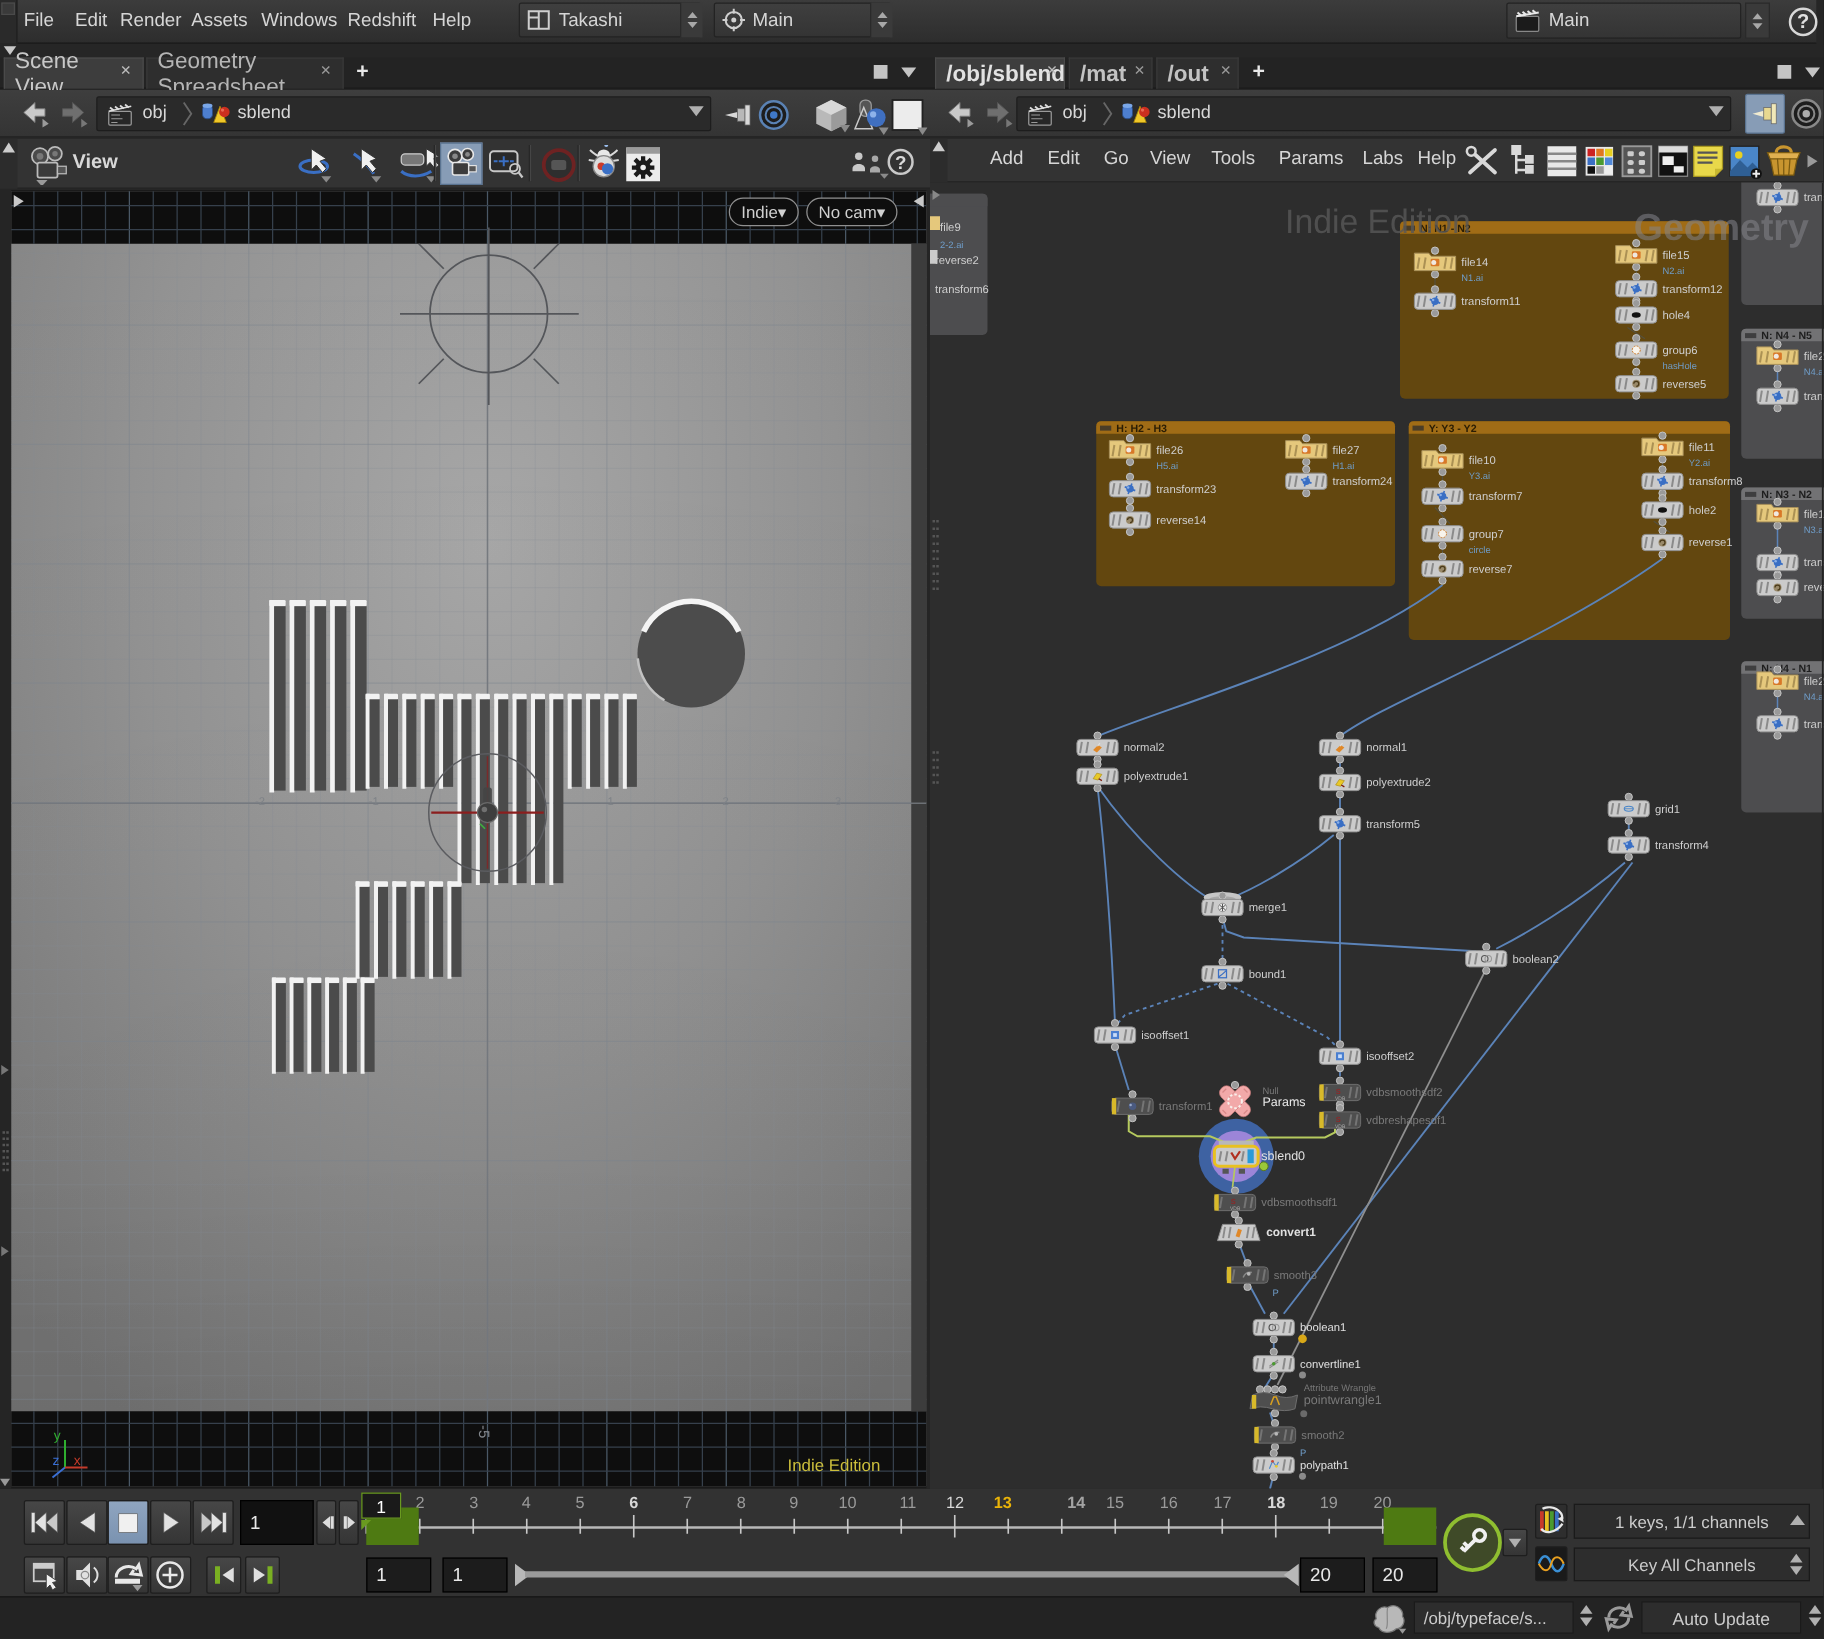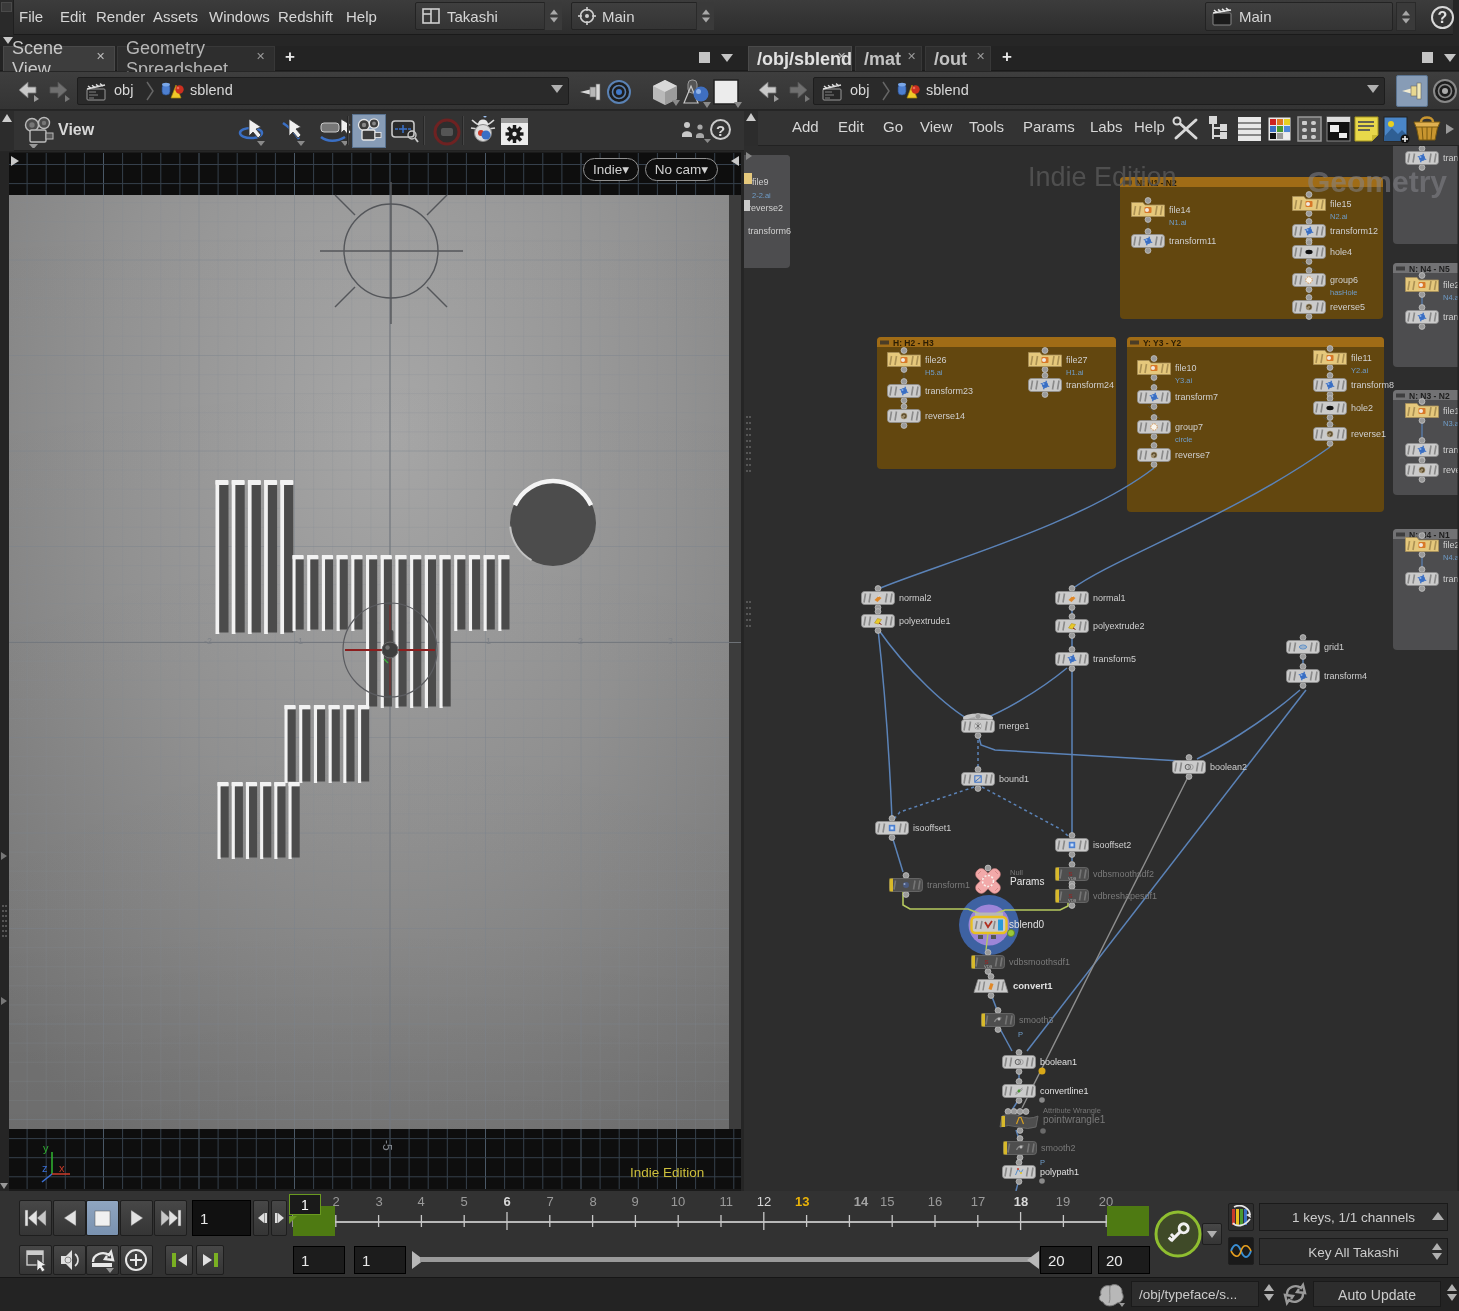--- a/index.html
+++ b/index.html
@@ -1387,21 +1387,21 @@
       <div class="rul" style="left:452px;top:3px;width:24px;text-align:center;color:#9a9a9a;font-weight:normal;">5</div>
       <div class="rul" style="left:495px;top:3px;width:24px;text-align:center;color:#d8d8d8;font-weight:bold;">6</div>
       <div class="rul" style="left:538px;top:3px;width:24px;text-align:center;color:#9a9a9a;font-weight:normal;">7</div>
       <div class="rul" style="left:581px;top:3px;width:24px;text-align:center;color:#9a9a9a;font-weight:normal;">8</div>
       <div class="rul" style="left:623px;top:3px;width:24px;text-align:center;color:#9a9a9a;font-weight:normal;">9</div>
       <div class="rul" style="left:666px;top:3px;width:24px;text-align:center;color:#9a9a9a;font-weight:normal;">10</div>
       <div class="rul" style="left:709px;top:3px;width:24px;text-align:right;color:#9a9a9a;font-weight:normal;">11</div>
       <div class="rul" style="left:752px;top:3px;width:24px;text-align:center;color:#d8d8d8;font-weight:normal;">12</div>
       <div class="rul" style="left:795px;top:3px;width:24px;text-align:left;color:#eab308;font-weight:bold;">13</div>
       <div class="rul" style="left:837px;top:3px;width:24px;text-align:center;color:#a3a3a3;font-weight:bold;margin-left:12px;">14</div>
-      <div class="rul" style="left:880px;top:3px;width:24px;text-align:left;color:#9a9a9a;font-weight:normal;">15</div>
+      <div class="rul" style="left:880px;top:3px;width:24px;text-align:center;color:#9a9a9a;font-weight:normal;">15</div>
       <div class="rul" style="left:923px;top:3px;width:24px;text-align:center;color:#9a9a9a;font-weight:normal;">16</div>
       <div class="rul" style="left:966px;top:3px;width:24px;text-align:center;color:#9a9a9a;font-weight:normal;">17</div>
       <div class="rul" style="left:1009px;top:3px;width:24px;text-align:center;color:#d8d8d8;font-weight:bold;">18</div>
       <div class="rul" style="left:1051px;top:3px;width:24px;text-align:center;color:#9a9a9a;font-weight:normal;">19</div>
       <div class="rul" style="left:1094px;top:3px;width:24px;text-align:center;color:#9a9a9a;font-weight:normal;">20</div>
       <div style="position:absolute;left:293px;top:15px;width:42px;height:30px;background:#4e7a12;"></div>
       <div style="position:absolute;left:289px;top:3px;width:32px;height:21px;background:#1a1a1a;border:1.5px solid #6a9a20;color:#fff;font-size:14px;text-align:center;line-height:20px;">1</div>
       <div style="position:absolute;left:289px;top:25px;width:0;height:0;border-top:8px solid #6a9a20;border-right:8px solid transparent;"></div>
       <div style="position:absolute;left:1107px;top:15px;width:42px;height:30px;background:#4e7a12;"></div>
       <svg style="position:absolute;left:1152px;top:17px;" width="52" height="52" viewBox="0 0 52 52">
@@ -1425,21 +1425,21 @@
 <path d="M20 14 C14 22 6 22 3 18" fill="none" stroke="#e8e8e8" stroke-width="1.8"></path>
 <path d="M20 8 l-4 2 l5 3 z" fill="#e8e8e8"></path>
       </svg>
       <div class="fld" style="left:1259px;top:12px;width:189px;height:28px;line-height:28px;background:#2d2d2d;border:1px solid #1a1a1a;font-size:13.5px;color:#ccc;text-align:center;padding-left:0;">1 keys, 1/1 channels</div>
       <div style="position:absolute;left:1432px;top:21px;width:0;height:0;border-left:6px solid transparent;border-right:6px solid transparent;border-bottom:8px solid #b0b0b0;"></div>
       <div class="tbtn" style="left:1228px;top:46px;width:26px;height:28px;background:#1a1a1a;"></div>
       <svg style="position:absolute;left:1230px;top:48px;" width="22" height="24" viewBox="0 0 22 24">
 <path d="M1 12 C4 4 8 4 11 12 C14 20 18 20 21 12" fill="none" stroke="#3a8fd4" stroke-width="2"></path>
 <path d="M1 12 C5 19 9 19 11 12 C13 5 18 5 21 12" fill="none" stroke="#e8a020" stroke-width="1.6"></path>
       </svg>
-      <div class="fld" style="left:1259px;top:47px;width:189px;height:27px;line-height:27px;background:#2d2d2d;border:1px solid #1a1a1a;font-size:13.5px;color:#ccc;text-align:center;padding-left:0;">Key All Takashi</div>
+      <div class="fld" style="left:1259px;top:47px;width:189px;height:27px;line-height:27px;background:#2d2d2d;border:1px solid #1a1a1a;font-size:13.5px;color:#ccc;text-align:center;padding-left:0;">Key All Channels</div>
       <div style="position:absolute;left:1432px;top:52px;width:0;height:0;border-left:5px solid transparent;border-right:5px solid transparent;border-bottom:7px solid #b0b0b0;"></div>
       <div style="position:absolute;left:1432px;top:62px;width:0;height:0;border-left:5px solid transparent;border-right:5px solid transparent;border-top:7px solid #b0b0b0;"></div>
       <div class="tbtn" style="left:19px;top:54px;width:33px;height:30px;"></div>
       <div class="tbtn" style="left:53px;top:54px;width:33px;height:30px;"></div>
       <div class="tbtn" style="left:86px;top:54px;width:33px;height:30px;"></div>
       <div class="tbtn" style="left:120px;top:54px;width:33px;height:30px;"></div>
       <svg style="position:absolute;left:19px;top:54px;" width="134" height="30" viewBox="0 0 134 30">
 <rect x="8" y="6" width="16" height="14" fill="#444" stroke="#ccc" stroke-width="1.4"></rect>
 <rect x="8" y="6" width="16" height="4" fill="#ccc"></rect>
 <path d="M18 14 L18 26 L21 23 L23 27 L26 25 L23 21 L27 20 Z" fill="#f0f0f0" stroke="#333" stroke-width="0.7"></path>

